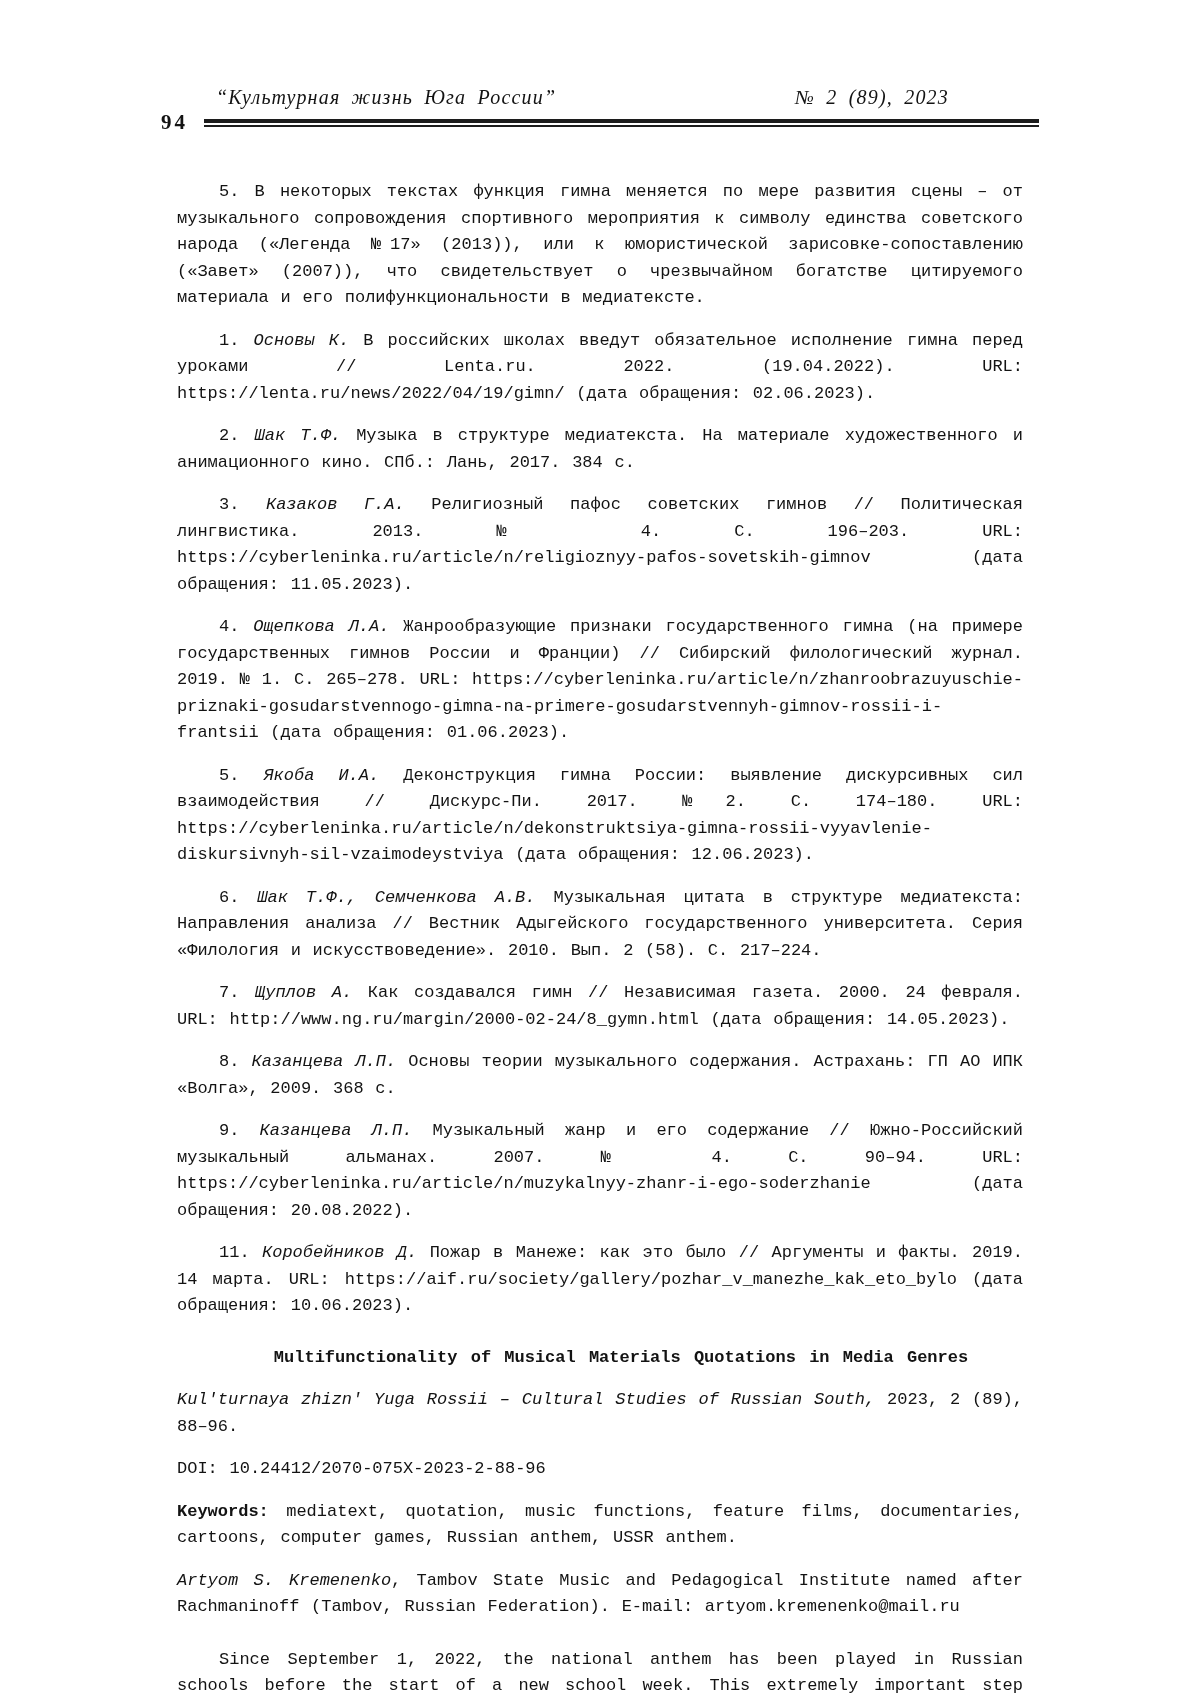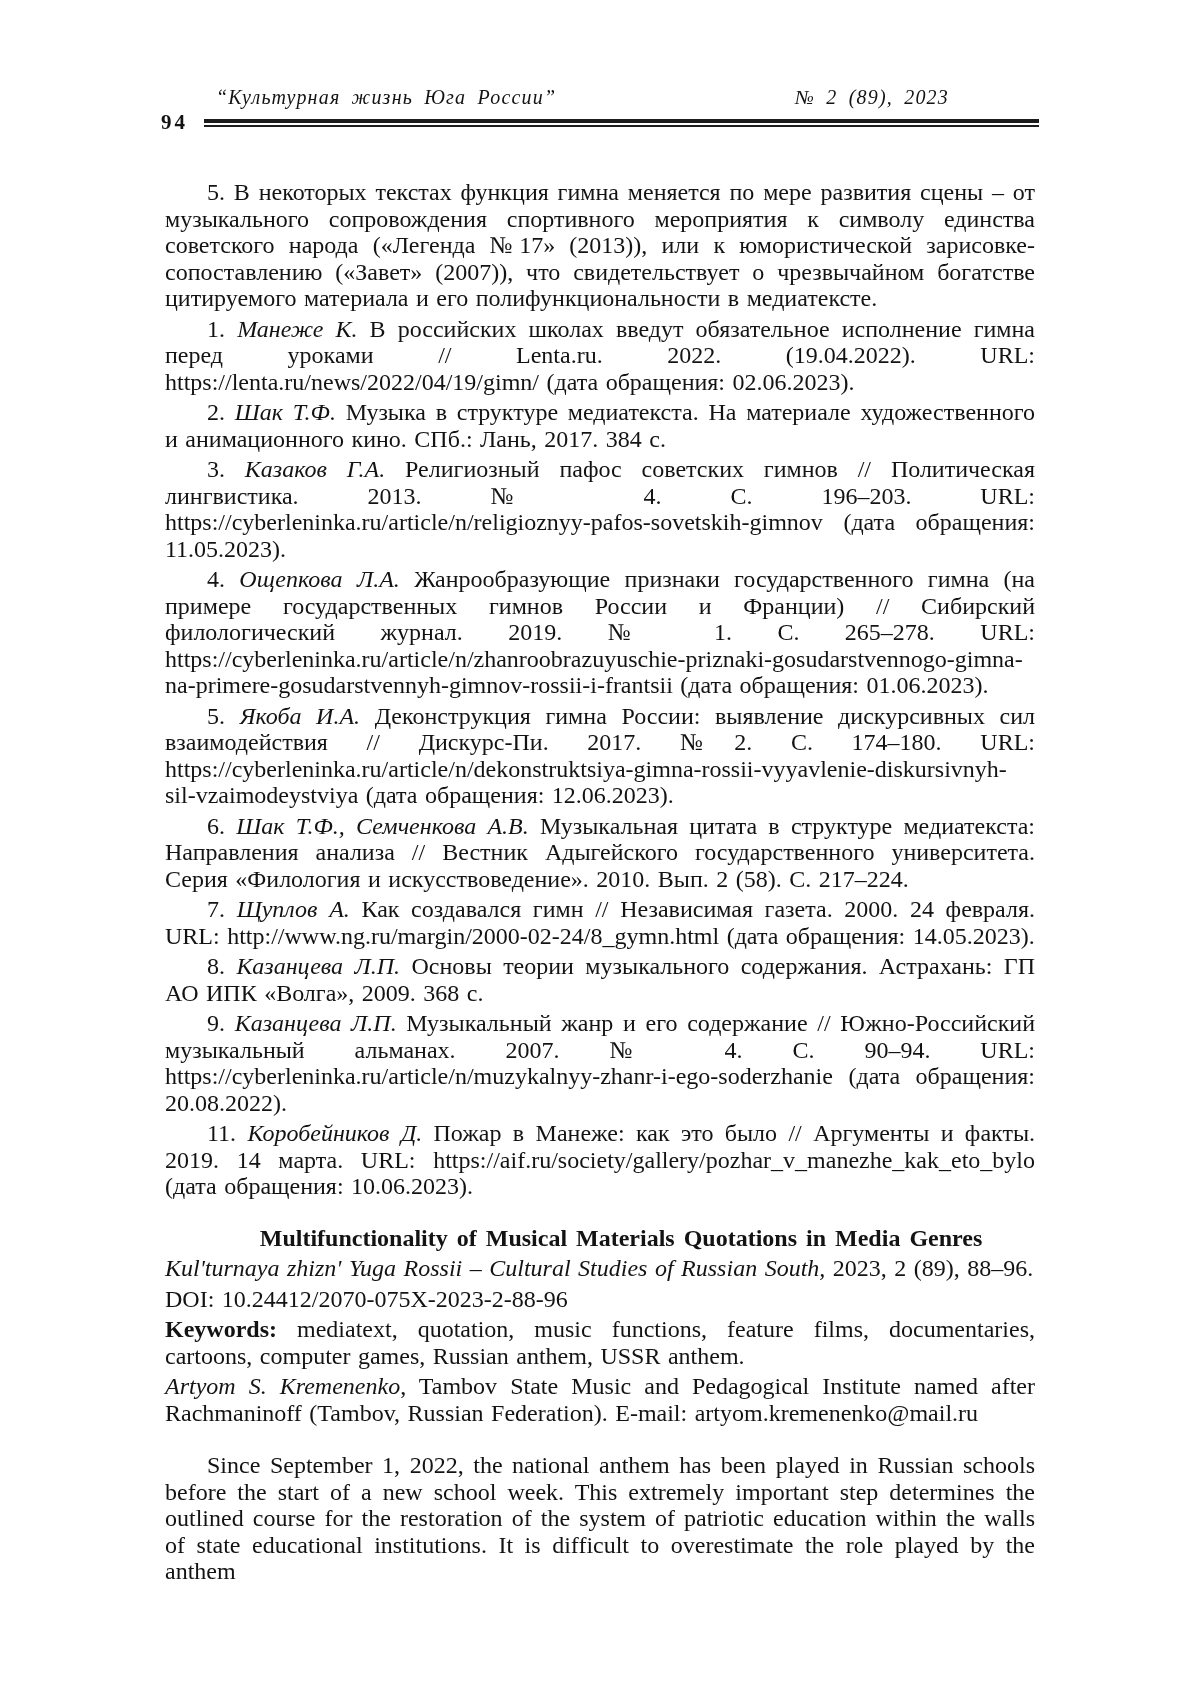--- a/index.html
+++ b/index.html
@@ -48,26 +48,27 @@
   .double-rule {
     flex: 1;
     height: 8px;
     border-top: 4px solid #1c1c1c;
     border-bottom: 2px solid #1c1c1c;
   }
 
   
   main { margin-top: 46px; }
   .para {
-    font-size: 24px;
+    font-size: 17px;
     line-height: 26.5px;
     text-align: justify;
-    margin: 4px;
+    margin: 16px;
     word-spacing: 1.5px;
     overflow-wrap: break-word;
+    font-family: Liberation Mono, monospace;
   }
   .indent { text-indent: 42px; }
   .ref { text-indent: 42px; }
   .ref-author { font-style: italic; }
   .italic { font-style: italic; }
   .bold { font-weight: bold; }
 
   .section-heading {
     font-size: 19.5px;
     font-weight: bold;
@@ -99,21 +100,21 @@
       <span class="double-rule"></span>
     </div>
   </header>
 
   <main>
 
     <p class="para indent">5. В некоторых текстах функция гимна меняется по мере развития сцены – от музыкального сопровождения спортивного мероприятия к символу единства советского народа («Легенда №17» (2013)), или к юмористической зарисовке-сопоставлению («Завет» (2007)), что свидетельствует о чрезвычайном богатстве цитируемого материала и его полифункциональности в медиатексте.</p>
 
 
     <section>
-      <p class="para ref"><span class="ref-num">1.</span> <span class="ref-author">Манеже К.</span> <span class="ref-text">В российских школах введут обязательное исполнение гимна перед уроками // Lenta.ru. 2022. (19.04.2022). URL: https://lenta.ru/news/2022/04/19/gimn/ (дата обращения: 02.06.2023).</span></p>
+      <p class="para ref"><span class="ref-num">1.</span> <span class="ref-author">Основы К.</span> <span class="ref-text">В российских школах введут обязательное исполнение гимна перед уроками // Lenta.ru. 2022. (19.04.2022). URL: https://lenta.ru/news/2022/04/19/gimn/ (дата обращения: 02.06.2023).</span></p>
       <p class="para ref"><span class="ref-num">2.</span> <span class="ref-author">Шак Т.Ф.</span> <span class="ref-text">Музыка в структуре медиатекста. На материале художественного и анимационного кино. СПб.: Лань, 2017. 384 с.</span></p>
       <p class="para ref"><span class="ref-num">3.</span> <span class="ref-author">Казаков Г.А.</span> <span class="ref-text">Религиозный пафос советских гимнов // Политическая лингвистика. 2013. № 4. С. 196–203. URL: https://cyberleninka.ru/article/n/religioznyy-pafos-sovetskih-gimnov (дата обращения: 11.05.2023).</span></p>
       <p class="para ref"><span class="ref-num">4.</span> <span class="ref-author">Ощепкова Л.А.</span> <span class="ref-text">Жанрообразующие признаки государственного гимна (на примере государственных гимнов России и Франции) // Сибирский филологический журнал. 2019. № 1. С. 265–278. URL: https://cyberleninka.ru/article/n/zhanroobrazuyuschie-priznaki-gosudarstvennogo-gimna-na-primere-gosudarstvennyh-gimnov-rossii-i-frantsii (дата обращения: 01.06.2023).</span></p>
       <p class="para ref"><span class="ref-num">5.</span> <span class="ref-author">Якоба И.А.</span> <span class="ref-text">Деконструкция гимна России: выявление дискурсивных сил взаимодействия // Дискурс-Пи. 2017. №2. С. 174–180. URL: https://cyberleninka.ru/article/n/dekonstruktsiya-gimna-rossii-vyyavlenie-diskursivnyh-sil-vzaimodeystviya (дата обращения: 12.06.2023).</span></p>
       <p class="para ref"><span class="ref-num">6.</span> <span class="ref-author">Шак Т.Ф., Семченкова А.В.</span> <span class="ref-text">Музыкальная цитата в структуре медиатекста: Направления анализа // Вестник Адыгейского государственного университета. Серия «Филология и искусствоведение». 2010. Вып. 2 (58). С. 217–224.</span></p>
       <p class="para ref"><span class="ref-num">7.</span> <span class="ref-author">Щуплов А.</span> <span class="ref-text">Как создавался гимн // Независимая газета. 2000. 24 февраля. URL: http://www.ng.ru/margin/2000-02-24/8_gymn.html (дата обращения: 14.05.2023).</span></p>
       <p class="para ref"><span class="ref-num">8.</span> <span class="ref-author">Казанцева Л.П.</span> <span class="ref-text">Основы теории музыкального содержания. Астрахань: ГП АО ИПК «Волга», 2009. 368 с.</span></p>
       <p class="para ref"><span class="ref-num">9.</span> <span class="ref-author">Казанцева Л.П.</span> <span class="ref-text">Музыкальный жанр и его содержание // Южно-Российский музыкальный альманах. 2007. № 4. С. 90–94. URL: https://cyberleninka.ru/article/n/muzykalnyy-zhanr-i-ego-soderzhanie (дата обращения: 20.08.2022).</span></p>
       <p class="para ref"><span class="ref-num">11.</span> <span class="ref-author">Коробейников Д.</span> <span class="ref-text">Пожар в Манеже: как это было // Аргументы и факты. 2019. 14 марта. URL: https://aif.ru/society/gallery/pozhar_v_manezhe_kak_eto_bylo (дата обращения: 10.06.2023).</span></p>
     </section>

